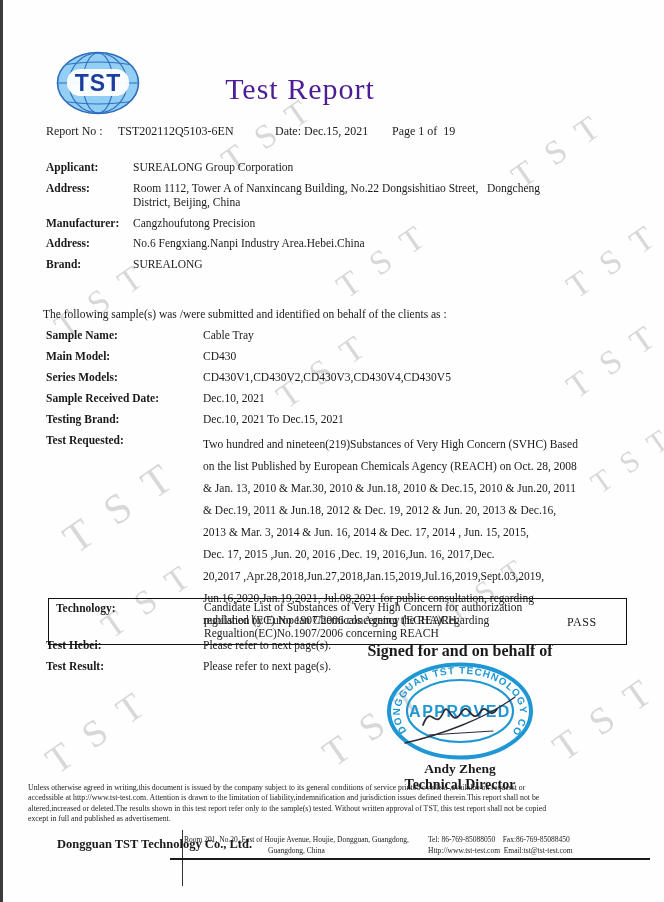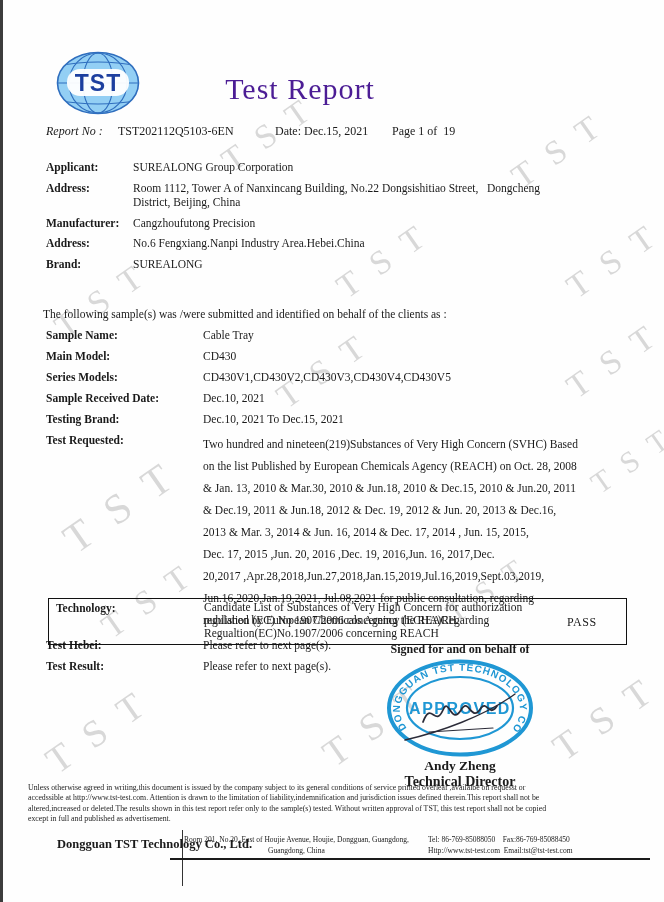--- a/index.html
+++ b/index.html
@@ -19,21 +19,21 @@
   .logo { position:absolute; left:55px; top:50px; }
   .title {
     position:absolute; left:150px; top:72px; width:300px; text-align:center;
     font-size:30px; letter-spacing:1px; color:#4c1d95;
   }
 
   .report-row {
     position:absolute; left:46px; top:124px; right:14px;
     display:flex; font-size:12px; white-space:pre;
   }
-  .report-row .lab { width:72px;font-style:italic; }
+  .report-row .lab { width:72px; }
   .report-row .no  { width:157px; }
   .report-row .dt  { width:117px; }
 
   .info-block { position:absolute; left:46px; top:160px; right:14px; font-size:11.5px; }
   .row { display:flex; margin-bottom:6px; line-height:14.5px; }
   .row .lbl { width:87px; font-weight:bold; flex-shrink:0; }
   .row .val { flex:1; }
 
   .intro { position:absolute; left:43px; top:308px; font-size:11.5px; }
 
@@ -46,21 +46,21 @@
   .conclusion-box {
     position:absolute; left:48px; top:598px; width:579px; height:47px;
     border:1.5px solid #111; font-size:11.5px;
   }
   .conclusion-box .inner { display:flex; padding:2px 0 0 7px; }
   .conclusion-box .lbl { width:148px; font-weight:bold; line-height:14.5px; }
   .conclusion-box .val { width:355px; line-height:13px; }
   .pass { position:absolute; left:518px; top:16px; font-size:12px; letter-spacing:0.5px; }
 
   .sign-block { position:absolute; left:335px; top:642px; width:250px; text-align:center; }
-  .signed-label { font-size:12px; font-weight:bold; }
+  .signed-label { font-size:16px; font-weight:bold; }
   .stamp { margin-top:1px; }
   .sig-name { font-size:13.5px; font-weight:bold; margin-top:-4px; }
   .sig-title { font-size:14px; font-weight:bold; }
 
   .disclaimer {
     position:absolute; left:28px; top:783px; right:10px;
     font-size:7.8px; line-height:1.32; white-space:pre; color:#222;
   }
 
   .footer { position:absolute; left:0; top:828px; right:0; height:60px; }

